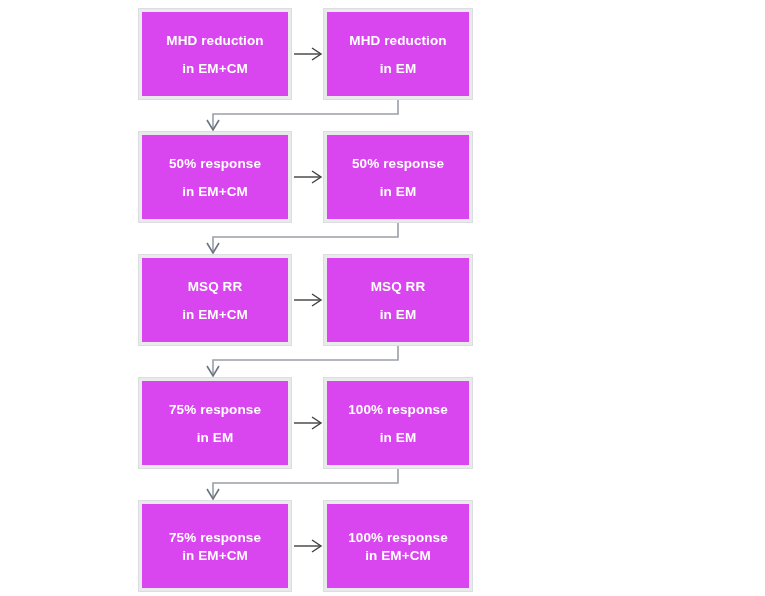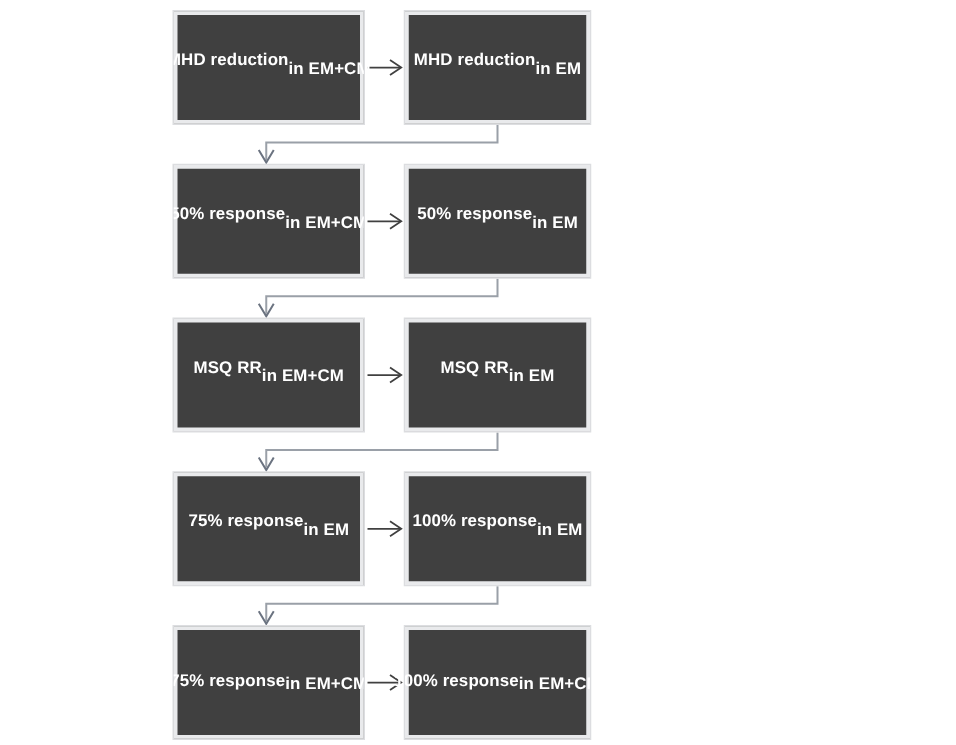--- a/index.html
+++ b/index.html
@@ -30,26 +30,26 @@
     top: 0;
     width: 765px;
     height: 596px;
     z-index: 1;
   }
 
   
   .node {
     position: absolute;
     box-sizing: border-box;
-    background: #404040;
+    background: #d946ef;
     border: 3px solid #e9eaec;
     outline: 1px solid #dcdde0;
     z-index: 2;
     display: flex;
-    flex-direction: row;
+    flex-direction: column;
     align-items: center;
     justify-content: center;
     color: #ffffff;
     font-weight: bold;
     font-size: 13.5px;
     letter-spacing: 0.1px;
     text-align: center;
     -webkit-font-smoothing: antialiased;
   }
   .node .line1,

